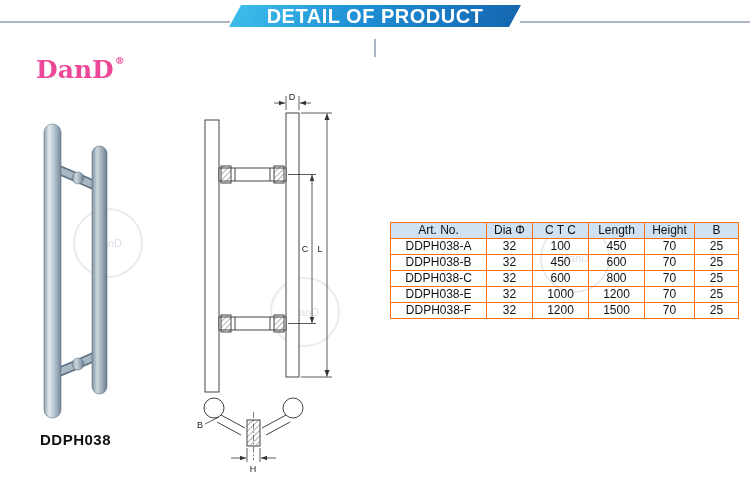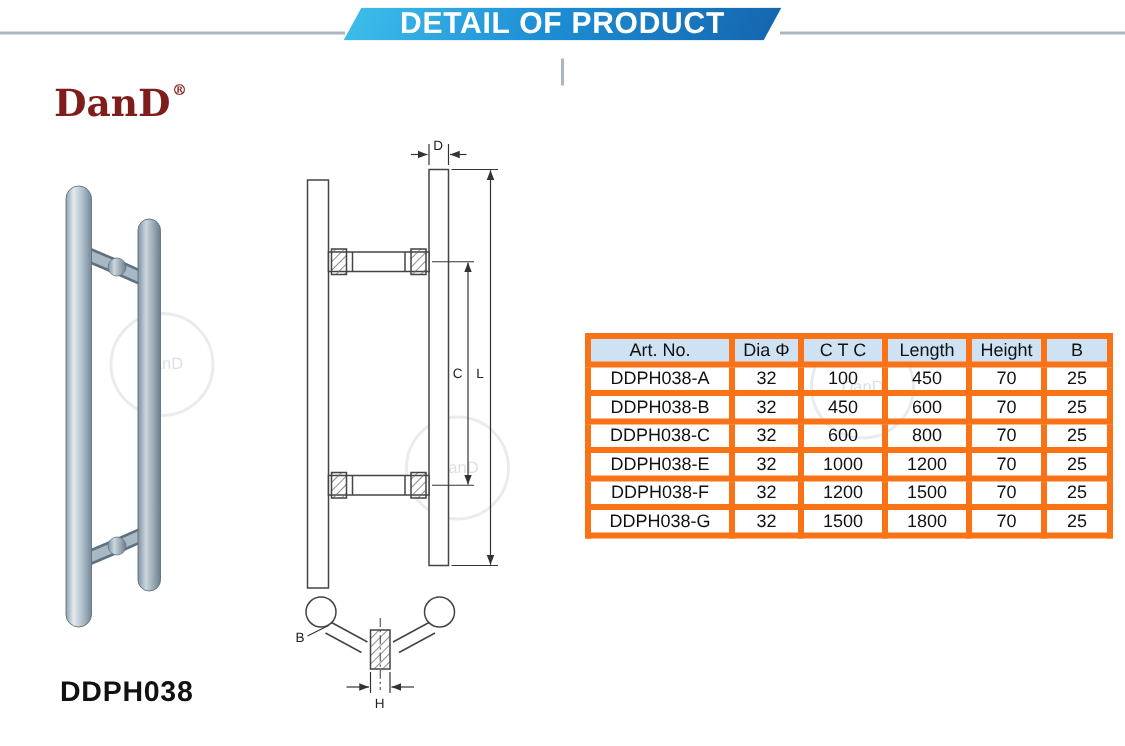--- a/index.html
+++ b/index.html
@@ -23,40 +23,40 @@
     background: linear-gradient(115deg, #3fc0ec 0%, #1e8fd5 45%, #1465ad 100%);
     clip-path: polygon(12px 0, 100% 0, calc(100% - 12px) 100%, 0 100%);
     display: flex; align-items: center; justify-content: center;
     color: #fff; font-size: 20px; font-weight: bold; letter-spacing: .5px;
   }
 
   
   .logo {
     position: absolute; left: 36px; top: 56px;
     font-family: "DejaVu Serif", serif; font-weight: bold;
-    font-size: 25px; color: #7f1d1d; line-height: 1;
+    font-size: 25px; color: #ec4899; line-height: 1;
   }
   .logo sup { font-size: 10px; vertical-align: 14px; margin-left: 1px; }
 
   
   .model {
     position: absolute; left: 40px; top: 431px;
-    font-size: 19px; font-weight: bold; color: #111; letter-spacing: .5px; margin-top: 20px;
+    font-size: 15px; font-weight: bold; color: #111; letter-spacing: .5px;
   }
 
   .handle-illustration { position: absolute; left: 38px; top: 120px; }
   .tech-drawing { position: absolute; left: 192px; top: 90px; }
 
   
   .spec-table {
     position: absolute; left: 390px; top: 222px;
     border-collapse: collapse; font-size: 12px; color: #111;
   }
   .spec-table th, .spec-table td {
-    border: 4px solid #f97316; text-align: center;
+    border: 1px solid #f97316; text-align: center;
     padding: 1px 3px; height: 15px; line-height: 13px; font-weight: normal;
     white-space: nowrap;
   }
   .spec-table thead th { background: #cfe2f4; }
 
   
   .watermark {
     position: absolute; border-radius: 50%;
     border: 2px solid rgba(110,135,160,.16);
     display: flex; align-items: center; justify-content: center;
@@ -241,24 +241,16 @@
           <td>25</td>
         </tr>
         <tr>
           <td>DDPH038-F</td>
           <td>32</td>
           <td>1200</td>
           <td>1500</td>
           <td>70</td>
           <td>25</td>
         </tr>
-        <tr>
-          <td>DDPH038-G</td>
-          <td>32</td>
-          <td>1500</td>
-          <td>1800</td>
-          <td>70</td>
-          <td>25</td>
-        </tr>
       </tbody>
   </table>
 
 </div>
 
 </body></html>

